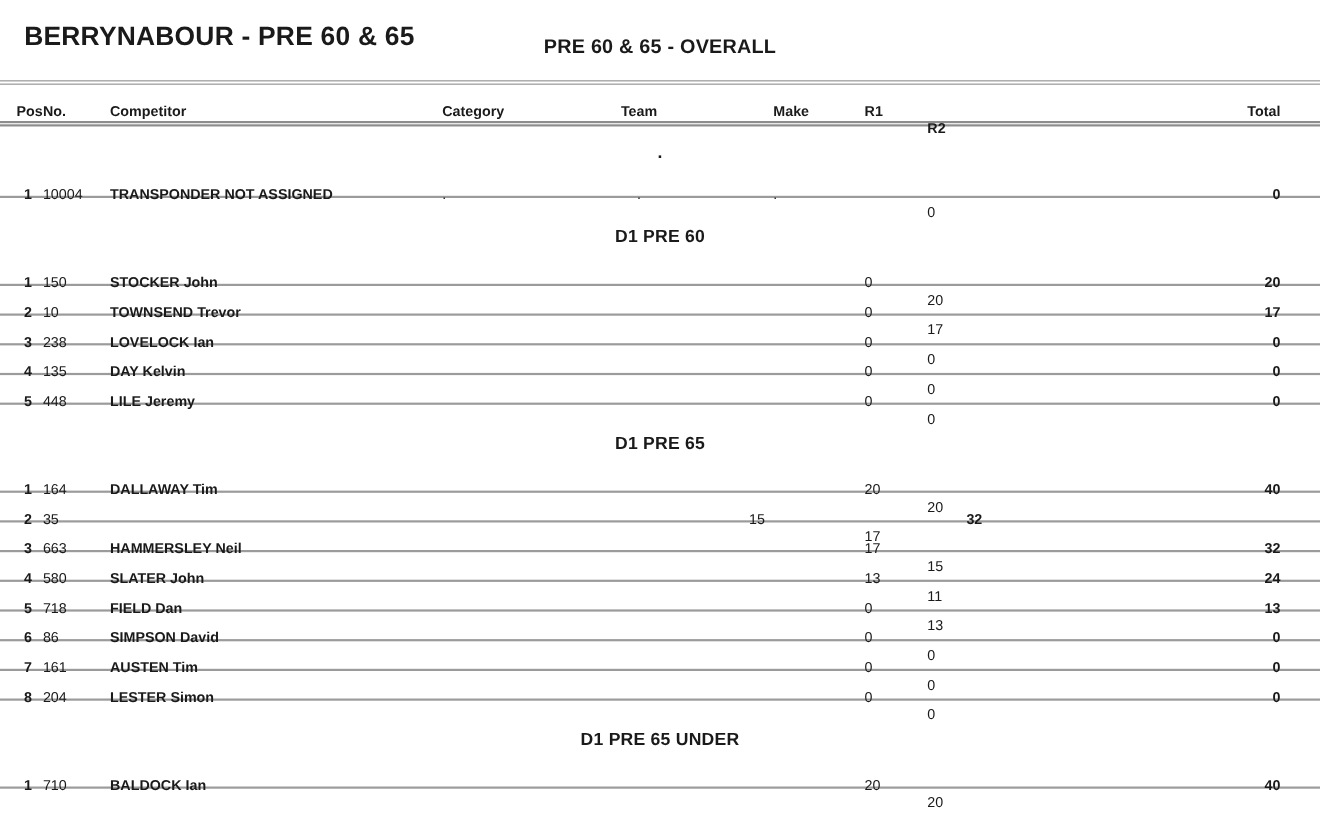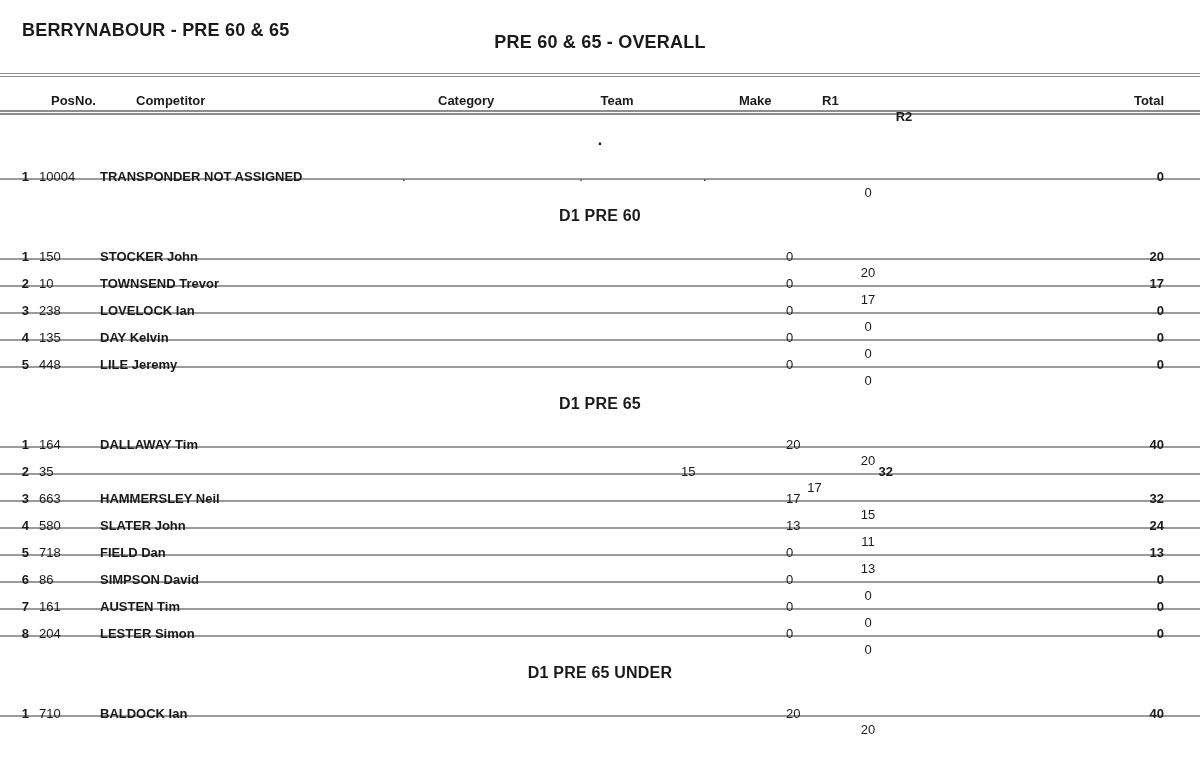--- a/index.html
+++ b/index.html
@@ -10,53 +10,52 @@
     color: #1a1a1a;
     font-family: "Liberation Sans", sans-serif;
     position: relative;
     overflow: hidden;
   }
 
   
   .titles { position: relative; height: 73px; }
   .title-left {
     position: absolute; left: 22px; top: 20px;
-    font-size: 18px; font-weight: 700; letter-spacing: 0.2px; white-space: nowrap;
+    font-size: 24px; font-weight: 700; letter-spacing: 0.2px; white-space: nowrap;
   }
   .title-center {
     position: absolute; left: 0; right: 0; top: 32px;
     text-align: center; font-size: 18px; font-weight: 700; letter-spacing: 0.2px;
   }
 
   
   .grid {
     display: grid;
     grid-template-columns: 39px 41px 300px 79px 222px 105px 57px 50px auto;
     padding-right: 36px;
   }
   .c { white-space: nowrap; overflow: visible; }
   .c-pos        { text-align: right; padding-right: 10px; }
   .c-no         { text-align: left; }
   .c-competitor { padding-left: 20px; }
   .c-category   { padding-left: 22px; }
   .c-team       { padding-left: 22px; text-align: center; }
   .c-make       { padding-left: 22px; }
   .c-r1         { text-align: left; }
-  .c-r2         { text-align: center; margin-top: 32px; }
+  .c-r2         { text-align: left; margin-top: 32px; }
   .c-total      { text-align: right; font-weight: 700; }
 
   
   .thead {
     border-top: 4px double #8d8d8d;
     border-bottom: 5px double #8d8d8d;
     height: 33px;
     align-items: center;
     font-size: 13px;
     font-weight: 700;
-    padding-left: 36px;
   }
   .thead .c-pos { text-align: left; padding-left: 15px; padding-right: 0; }
 
   
   .section-title {
     height: 53px;
     box-sizing: border-box;
     display: flex;
     align-items: flex-end;
     justify-content: center;

